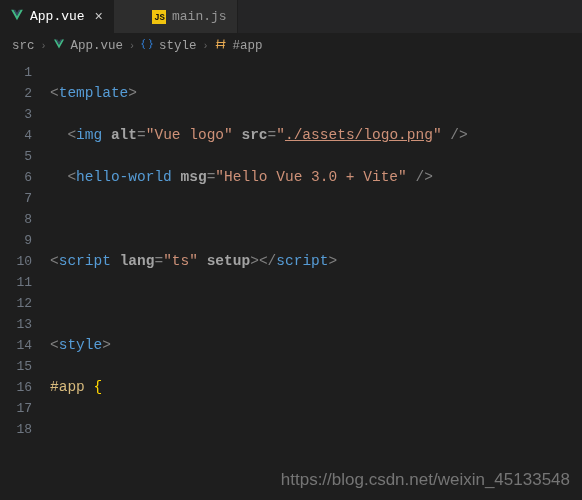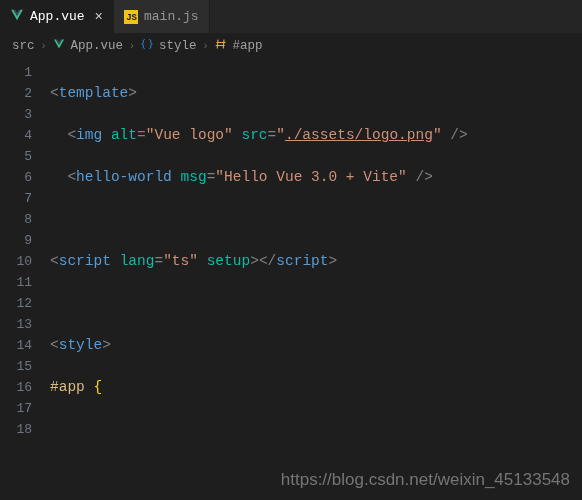--- a/index.html
+++ b/index.html
@@ -38,20 +38,21 @@
 .tab .js-icon {
   width: 14px; height: 14px;
   background: #f1c40f;
   color: #111;
   font-size: 9px;
   font-weight: bold;
   display: flex;
   align-items: flex-end;
   justify-content: flex-end;
   padding: 1px 1px;
+  margin-left: 28px;
 }
 .tab .close { color: #ccc; font-size: 14px; margin-left: 4px; }
 .breadcrumbs {
   display: flex;
   align-items: center;
   padding: 4px 12px;
   gap: 6px;
   color: #a0a0a0;
   font-size: 12.5px;
   background: #1e1e1e;
@@ -75,21 +76,21 @@
 .code {
   flex: 1;
   padding-top: 4px;
   font-size: 14.5px;
   line-height: 21px;
   white-space: pre;
 }
 .line { display: block; }
 .c-punct { color: #808080; }
 .c-tag { color: #569cd6; }
-.c-attr { color: #14b8a6; }
+.c-attr { color: #a3a3a3; font-weight: bold; }
 .c-str { color: #ce9178; }
 .c-str-u { color: #ce9178; text-decoration: underline; }
 .c-sel { color: #d7ba7d; }
 .c-brace { color: #ffd700; }
 .c-prop { color: #9cdcfe; }
 .c-valtok { color: #ce9178; }
 .guide { color: #404040; }
 .watermark {
   position: absolute;
   right: 12px;

